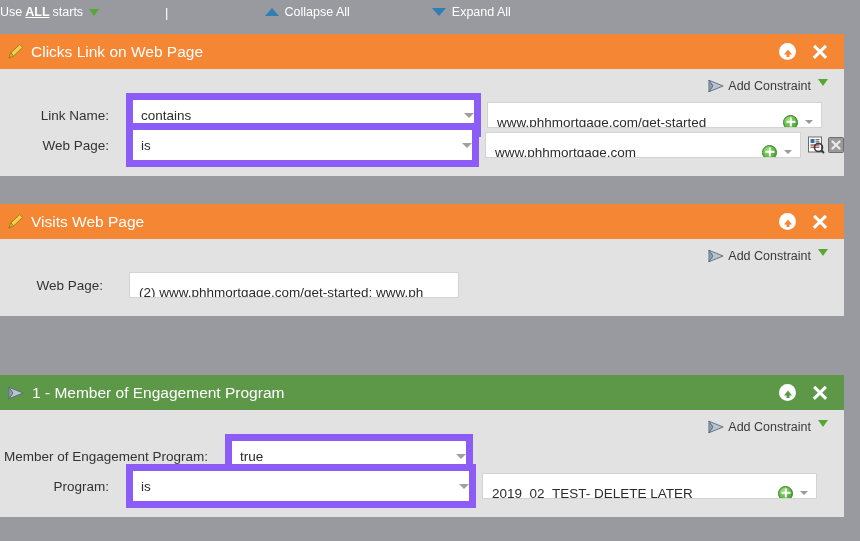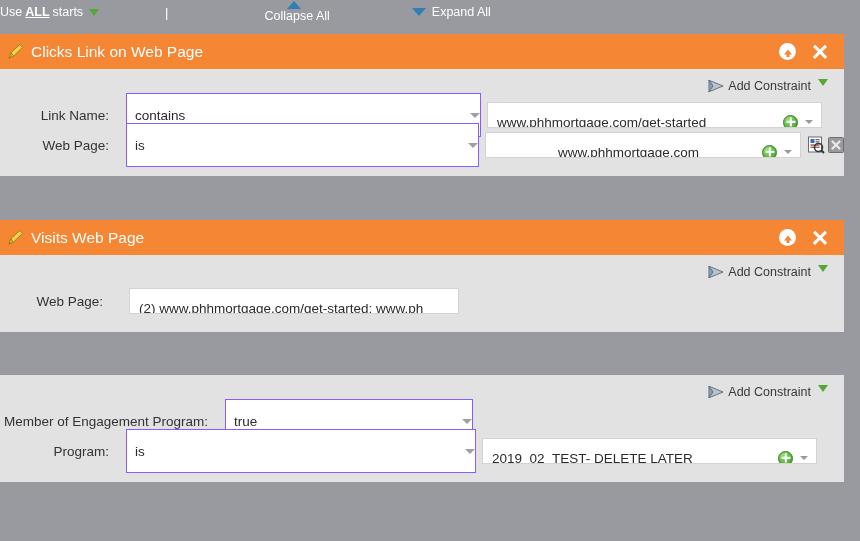--- a/index.html
+++ b/index.html
@@ -41,21 +41,21 @@
     border-left: 7px solid transparent;
     border-right: 7px solid transparent;
     border-bottom: 8px solid #2f7fb5;
   }
   .tri-blue-down {
     width: 0; height: 0; margin-right: 6px;
     border-left: 7px solid transparent;
     border-right: 7px solid transparent;
     border-top: 8px solid #2f7fb5;
   }
-  .tb-collapse { margin-left: 30px; flex-direction: column; }
+  .tb-collapse { margin-left: 30px; }
   .tb-expand { margin-left: 34px; }
 
   
   .panel {
     position: absolute;
     left: 0; width: 844px;
     background: #bef264;
   }
   .panel-head {
     height: 35px;
@@ -139,21 +139,21 @@
     font-size: 13.5px;
     color: #333333;
     padding-right: 17px;
     white-space: nowrap;
     flex: 0 0 auto;
   }
 
   .select-box {
     height: 44px;
     background: #ffffff;
-    border: 1px solid #8b5cf6;
+    border: 7px solid #8b5cf6;
     display: flex; align-items: center;
     padding: 0 0 0 8px;
     font-size: 13.5px;
     color: #2b2b2b;
     position: relative;
   }
   .select-box .val { flex: 1 1 auto; white-space: nowrap; overflow: hidden; }
   .caret-gray {
     width: 0; height: 0; flex: 0 0 auto;
     border-left: 5px solid transparent;
@@ -177,21 +177,20 @@
     padding: 14px 8px 0 9px;
     font-size: 13.5px;
     color: #2b2b2b;
     overflow: hidden;
   }
   .value-box .val { flex: 1 1 auto; white-space: nowrap; overflow: hidden; }
   .value-box .val.spell {
     text-decoration: underline wavy #e04a3f;
     text-decoration-skip-ink: none;
     text-underline-offset: 2px;
-    text-align: center;
   }
   .plus-green {
     width: 15px; height: 15px; border-radius: 50%;
     background: radial-gradient(circle at 35% 30%, #9ede7a 0%, #4fae38 70%, #2f8a22 100%);
     border: 1px solid #2f7c1f;
     position: relative; flex: 0 0 auto;
   }
   .plus-green::before, .plus-green::after {
     content: ""; position: absolute; background: #ffffff;
     left: 50%; top: 50%;
@@ -287,21 +286,21 @@
   </svg>
             <svg class="ico-close-sq" viewBox="0 0 16 16">
     <rect x="0.5" y="0.5" width="15" height="15" rx="1" fill="#9a9a9a" stroke="#6e6e6e"></rect>
     <path d="M4.5 4.5 L11.5 11.5 M11.5 4.5 L4.5 11.5" stroke="#e8e8e8" stroke-width="2.4" stroke-linecap="round"></path>
   </svg>
                  </span>
         </div>
         <div class="panel-pad-bottom"></div>
       </div>
     </div>
-    <div class="panel" style="top: 220px;">
+    <div class="panel" style="top: 204px;">
       <div class="panel-head orange">
         <svg class="ico-pencil" viewBox="0 0 16 16">
     <polygon points="1,15 3,9.5 12.5,0.5 15.5,3.5 6,12.8" fill="#f2d14a" stroke="#8a7318" stroke-width="0.8"></polygon>
     <polygon points="1,15 3,9.5 5,11.5" fill="#e8c23a" stroke="#8a7318" stroke-width="0.6"></polygon>
     <line x1="3" y1="9.5" x2="6" y2="12.8" stroke="#8a7318" stroke-width="0.7"></line>
   </svg>
         <span class="panel-title">Visits Web Page</span>
         <span class="head-actions">
        <span class="ico-up-circle"></span>
        <span class="ico-x"></span>
@@ -322,20 +321,31 @@
           <span class="field-label" style="width:120px;margin-left:0px">Web Page:</span>
           <span class="value-box" style="width:330px;margin-left:9px">
                  <span class="val">(2) www.phhmortgage.com/get-started; www.ph</span>
 
                </span>
         </div>
         <div class="panel-pad-bottom"></div>
       </div>
     </div>
     <div class="panel" style="top: 375px;">
+      <div class="panel-head green">
+        <svg class="ico-arrow" viewBox="0 0 18 15">
+    <polygon points="1,1 17,7.5 1,14 5.5,7.5" fill="#b9c4cf" stroke="#56697d" stroke-width="1"></polygon>
+    <polygon points="1,1 5.5,7.5 1,14" fill="#8d9dae" stroke="#56697d" stroke-width="0.8"></polygon>
+  </svg>
+        <span class="panel-title">1 - Member of Engagement Program</span>
+        <span class="head-actions">
+       <span class="ico-up-circle"></span>
+       <span class="ico-x"></span>
+     </span>
+      </div>
       <div class="panel-body">
         <div class="add-constraint-row">
           <span class="add-constraint">
        <svg class="ico-arrow" viewBox="0 0 18 15">
     <polygon points="1,1 17,7.5 1,14 5.5,7.5" fill="#b9c4cf" stroke="#56697d" stroke-width="1"></polygon>
     <polygon points="1,1 5.5,7.5 1,14" fill="#8d9dae" stroke="#56697d" stroke-width="0.8"></polygon>
   </svg>
        <span class="label">Add Constraint</span>
        <span class="tri-green-down" style="margin-left:2px"></span>
      </span>

